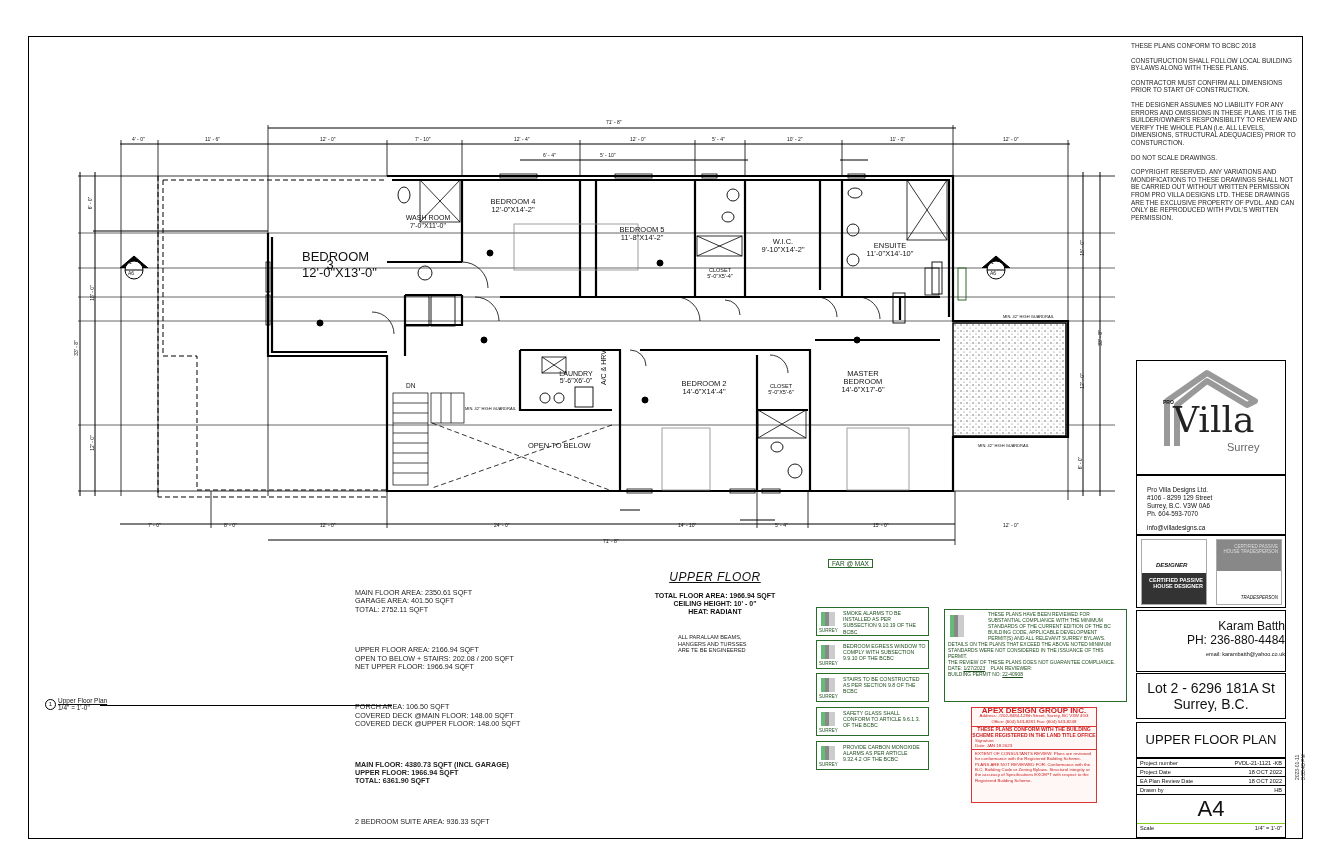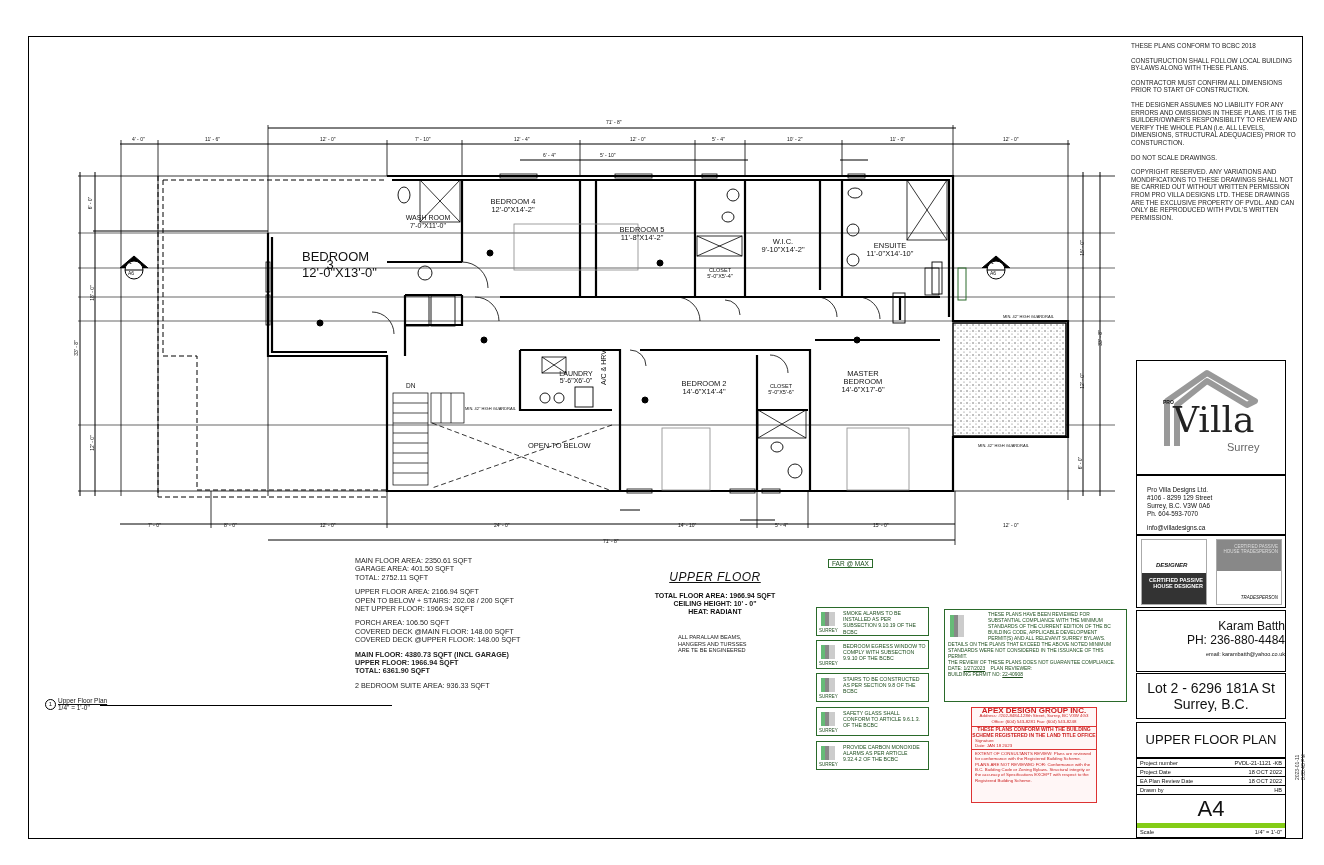--- a/index.html
+++ b/index.html
@@ -10,23 +10,23 @@
   .notes p{margin:0 0 7px 0;}
   .tb{left:1136px;width:150px;border:1.5px solid #000;box-sizing:border-box;background:#fff;}
   .tb-logo{top:360px;height:115px;}
   .tb-addr{top:475px;height:60px;font-size:6.4px;line-height:8px;text-align:center;border-top:1px solid #000;}
   .tb-cert{top:535px;height:73px;border-top:1px solid #000;}
   .tb-client{top:610px;height:62px;text-align:right;}
   .tb-lot{top:673px;height:46px;text-align:center;font-size:14px;line-height:16px;padding-top:6px;box-sizing:border-box;}
   .tb-title{top:722px;height:36px;font-size:13px;text-align:center;line-height:34px;}
   .tb-meta{top:758px;height:80px;font-size:5.6px;}
   .meta-row{display:flex;justify-content:space-between;border-bottom:1px solid #000;height:8px;line-height:8px;padding:0 3px;}
-  .sheet-no{font-size:22px;text-align:center;height:28px;line-height:28px;border-bottom:5px solid #84cc16;}
+  .sheet-no{font-size:22px;text-align:center;height:28px;line-height:28px;border-bottom:1px solid #84cc16;}
   .areas{left:355px;top:557px;font-size:7.2px;line-height:8.4px;color:#222;}
-  .areas .grp{margin-bottom:6px;}
+  .areas .grp{margin-bottom:6px;margin-top:32px;}
   .upper{left:640px;top:570px;width:150px;text-align:center;}
   .upper h2{margin:0;font-size:12px;font-weight:normal;text-decoration:underline;letter-spacing:0.5px;font-style:italic;}
   .upper .l{font-size:7px;font-weight:bold;line-height:8px;}
   .beam-note{left:678px;top:634px;font-size:5.6px;line-height:6.5px;color:#222;}
   .far{left:828px;top:559px;font-size:6.5px;border:1px solid #2a6a2a;padding:0 3px;color:#1d4d1d;}
   .gbox{left:816px;width:113px;height:29px;border:1.3px solid #2a6a2a;font-size:5.2px;line-height:6.2px;color:#1d4d1d;box-sizing:border-box;}
   .gbox .ico{position:absolute;left:4px;top:4px;width:14px;height:14px;background:linear-gradient(90deg,#6b7 0 30%,#888 30% 60%,#ccc 60%);}
   .gbox .sub{position:absolute;left:2px;bottom:1px;font-size:4.5px;}
   .gbox .t{position:absolute;left:26px;top:2px;right:2px;}
   .review{left:944px;top:609px;width:183px;height:93px;border:1.3px solid #2a6a2a;font-size:4.9px;line-height:6px;color:#1d4d1d;box-sizing:border-box;padding:2px 3px;}

